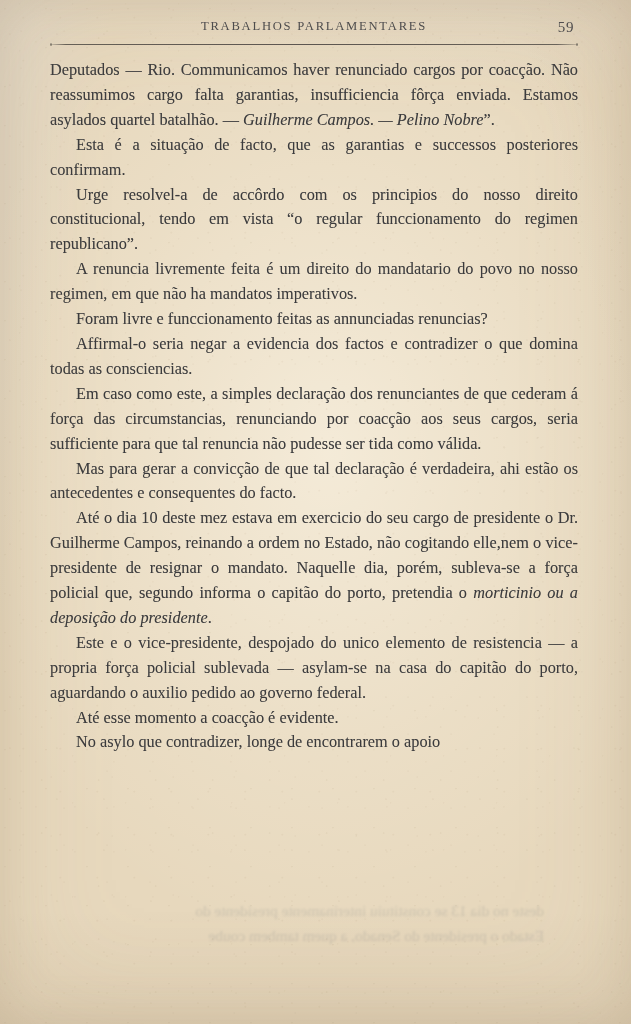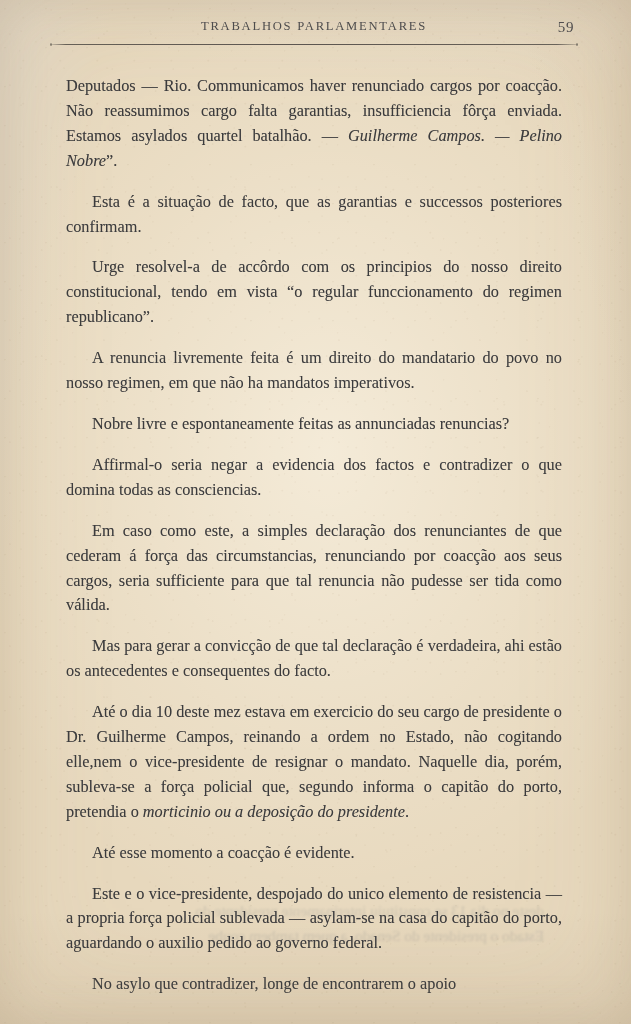--- a/index.html
+++ b/index.html
@@ -117,21 +117,21 @@
   .head-rule::after  { right: 0; }
 
   .textblock {
     position: absolute;
     left: 50px;
     top: 58px;
     width: 528px;
   }
 
   p.para {
-    margin: 16px;
+    margin: 0;
     font-size: 16.3px;
     line-height: 24.9px;
     text-align: justify;
     text-justify: inter-word;
     hyphens: manual;
     color: #3b3b3d;
   }
   p.para.indent { text-indent: 26px; }
   p.para.flush  { text-indent: 0; }
   p.para i { font-style: italic; }
@@ -161,27 +161,27 @@
     <div class="folio">59</div>
   </div>
 
   <div class="head-rule"></div>
 
   <div class="textblock">
       <p class="para flush"><span>Deputados — Rio. Communicamos haver renunciado cargos por coacção. Não reassumimos cargo falta garantias, insufficiencia fôrça enviada. Estamos asylados quartel batalhão. — </span><i>Guilherme Campos. — Pelino Nobre</i><span>”.</span></p>
       <p class="para indent"><span>Esta é a situação de facto, que as garantias e successos posteriores confirmam.</span></p>
       <p class="para indent"><span>Urge resolvel-a de accôrdo com os principios do nosso direito constitucional, tendo em vista “o regular funccionamento do regimen republicano”.</span></p>
       <p class="para indent"><span>A renuncia livremente feita é um direito do mandatario do povo no nosso regimen, em que não ha mandatos imperativos.</span></p>
-      <p class="para indent"><span>Nobre livre e espontaneamente feitas as annunciadas renuncias?</span></p>
+      <p class="para indent"><span>Foram livre e funccionamento feitas as annunciadas renuncias?</span></p>
       <p class="para indent"><span>Affirmal-o seria negar a evidencia dos factos e contradizer o que domina todas as consciencias.</span></p>
       <p class="para indent"><span>Em caso como este, a simples declaração dos renunciantes de que cederam á força das circumstancias, renunciando por coacção aos seus cargos, seria sufficiente para que tal renuncia não pudesse ser tida como válida.</span></p>
       <p class="para indent"><span>Mas para gerar a convicção de que tal declaração é verdadeira, ahi estão os antecedentes e consequentes do facto.</span></p>
       <p class="para indent"><span>Até o dia 10 deste mez estava em exercicio do seu cargo de presidente o Dr. Guilherme Campos, reinando a ordem no Estado, não cogitando elle,nem o vice-presidente de resignar o mandato. Naquelle dia, porém, subleva-se a força policial que, segundo informa o capitão do porto, pretendia o </span><i>morticinio ou a deposição do presidente</i><span>.</span></p>
+      <p class="para indent"><span>Este e o vice-presidente, despojado do unico elemento de resistencia — a propria força policial sublevada — asylam-se na casa do capitão do porto, aguardando o auxilio pedido ao governo federal.</span></p>
       <p class="para indent"><span>Até esse momento a coacção é evidente.</span></p>
-      <p class="para indent"><span>Este e o vice-presidente, despojado do unico elemento de resistencia — a propria força policial sublevada — asylam-se na casa do capitão do porto, aguardando o auxilio pedido ao governo federal.</span></p>
       <p class="para indent"><span>No asylo que contradizer, longe de encontrarem o apoio</span></p>
     </div>
 
   <div class="showthrough">
       <div>deste no dia 13 se constituiu interinamente presidente do</div>
       <div>Estado o presidente do Senado, a quem tambem coube</div>
     </div>
 
   <div class="edge-shade"></div>
 </div>

